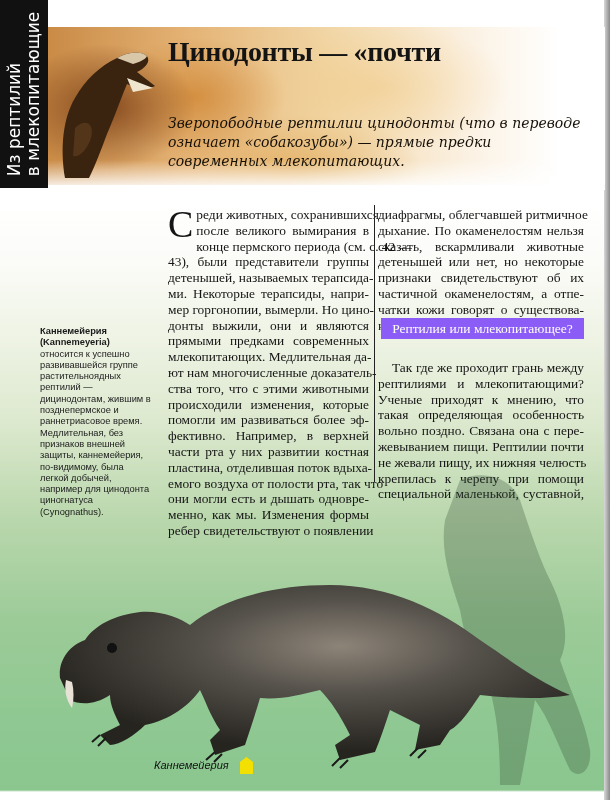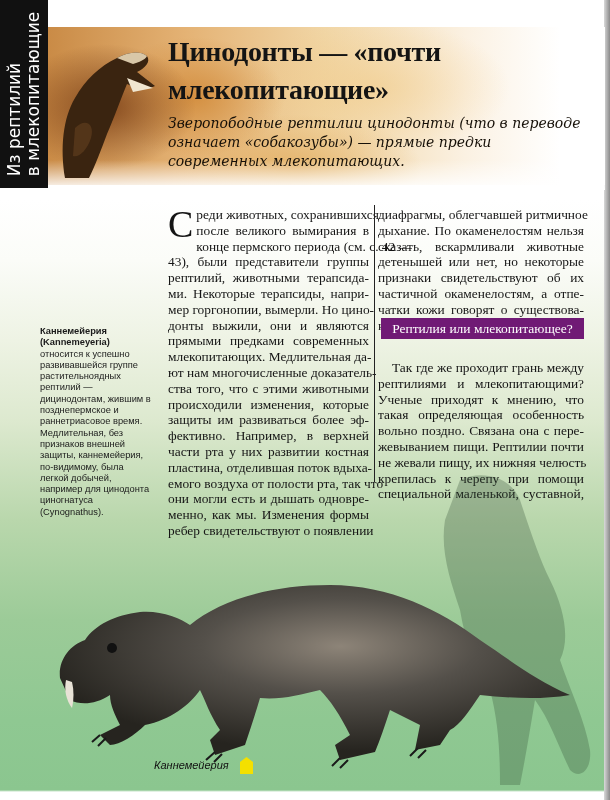--- a/index.html
+++ b/index.html
@@ -69,21 +69,21 @@
   }
   .col1 { left:168px; top:207px; width:201px; }
   .col2 { left:378px; top:207px; width:206px; }
   .col-divider { position:absolute; left:374px; top:205px; width:1px; height:277px; background:#222; }
 
   .dropcap { float:left; font-size:38px; line-height:30px; margin:2px 3px 0 0; font-weight:normal; }
   .line { display:block; text-align:justify; text-align-last:justify; white-space:nowrap; }
   .line.last { text-align-last:left; }
 
   .subhead {
-    position:absolute; left:381px; top:318px; width:203px; height:21px; background:#701a75;
+    position:absolute; left:381px; top:318px; width:203px; height:21px; background:#8b5cf6;
     color:#fff; font-family:"Liberation Serif", serif; font-size:13.5px; line-height:21px; text-align:center;
   }
   .col2b { left:378px; top:360px; width:206px; }
 
   
   .kannemeyeria { position:absolute; left:40px; top:530px; width:540px; height:240px; }
   .ghost { position:absolute; left:420px; top:470px; width:180px; height:320px; opacity:0.28; }
 
   .footer-label {
     position:absolute; left:154px; top:759px; font-family:"Liberation Sans", sans-serif;
@@ -116,51 +116,50 @@
 
 <div class="section-tab">
   <div class="section-tab-text">
     <div>Из рептилий</div>
     <div>в млекопитающие</div>
   </div>
 </div>
 
 <h1 class="title">
   <span style="display:block">Цинодонты — «почти</span>
-  <span style="display:block">млекопитающие»</span>
 </h1>
 
 <div class="subtitle">
   <span style="display:block">Зверопободные рептилии цинодонты (что в переводе</span>
   <span style="display:block">означает «собакозубы») — прямые предки</span>
   <span style="display:block">современных млекопитающих.</span>
 </div>
 
 <div class="caption">
   <b>Каннемейерия</b><br>
   <b>(Kannemeyeria)</b>
   <span>относится к успешно развивавшейся группе растительноядных рептилий — дицинодонтам, жившим в позднепермское и раннетриасовое время. Медлительная, без признаков внешней защиты, каннемейерия, по-видимому, была легкой добычей, например для цинодонта циногнатуса (Cynognathus).</span>
 </div>
 
 <div class="col col1">
   <span class="dropcap">С</span>
   <span class="line">реди животных, сохранившихся</span>
   <span class="line">после великого вымирания в</span>
   <span class="line">конце пермского периода (см. с. 42 —</span>
   <span class="line">43), были представители группы</span>
-  <span class="line">рептилий, животными терапсида-</span>
+  <span class="line">детенышей, называемых терапсида-</span>
   <span class="line">ми. Некоторые терапсиды, напри-</span>
   <span class="line">мер горгонопии, вымерли. Но цино-</span>
   <span class="line">донты выжили, они и являются</span>
   <span class="line">прямыми предками современных</span>
   <span class="line">млекопитающих. Медлительная да-</span>
   <span class="line">ют нам многочисленные доказатель-</span>
   <span class="line">ства того, что с этими животными</span>
   <span class="line">происходили изменения, которые</span>
-  <span class="line">защиты им развиваться более эф-</span>
+  <span class="line">помогли им развиваться более эф-</span>
   <span class="line">фективно. Например, в верхней</span>
   <span class="line">части рта у них развитии костная</span>
   <span class="line">пластина, отделившая поток вдыха-</span>
   <span class="line">емого воздуха от полости рта, так что</span>
   <span class="line">они могли есть и дышать одновре-</span>
   <span class="line">менно, как мы. Изменения формы</span>
   <span class="line">ребер свидетельствуют о появлении</span>
 </div>
 
 <div class="col-divider"></div>

